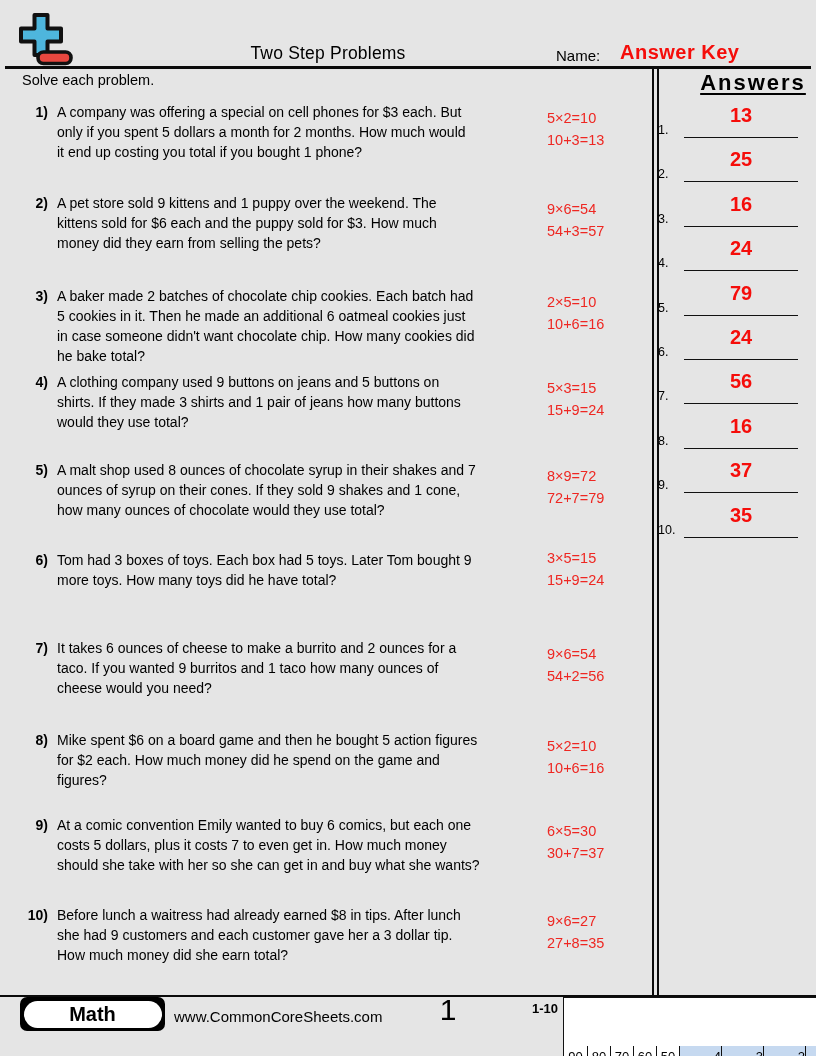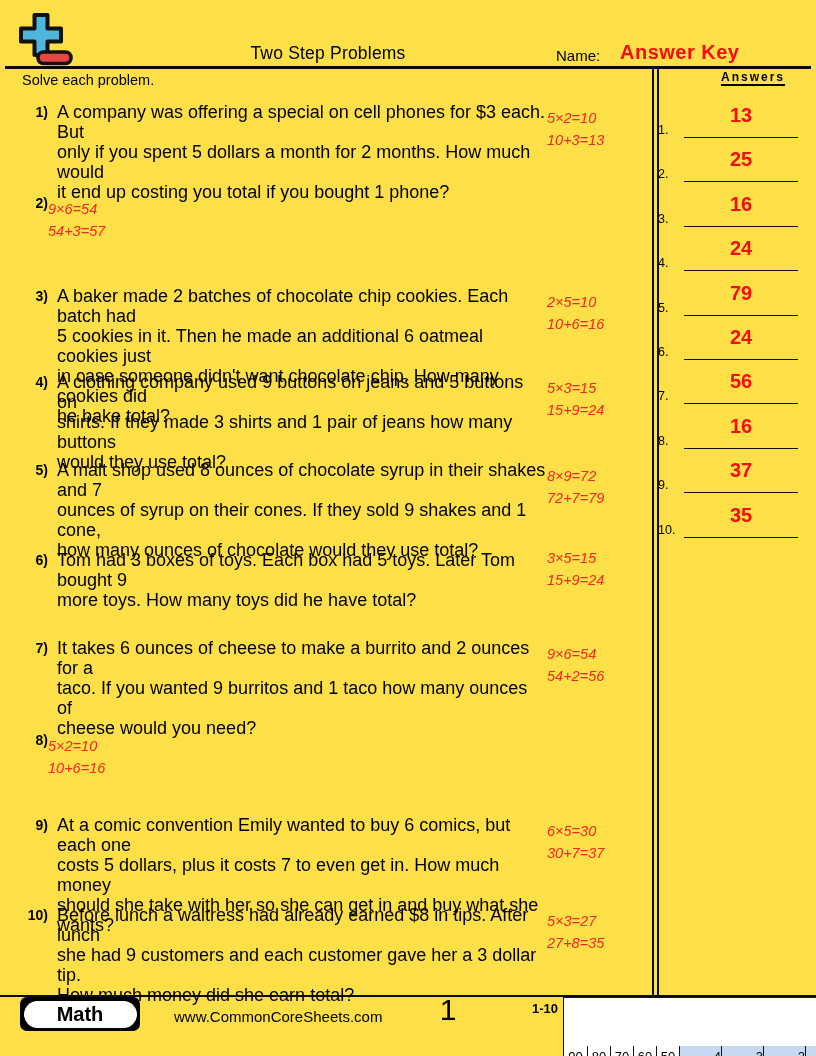--- a/index.html
+++ b/index.html
@@ -4,46 +4,46 @@
 <style>
   :root{
     --accent_red:#f50d0a;
     --work_red:#ee2722;
     --logo_blue:#4eb6dd;
     --logo_red:#e8473f;
     --score_highlight_blue:#c6d9f0;
   }
   *{box-sizing:border-box;margin:0;padding:0;}
   body{background:#888;font-family:"Liberation Sans","DejaVu Sans",sans-serif;color:#000;}
-  .page{position:relative;width:816px;height:1056px;background:#fde047;margin:0 auto;overflow:hidden;}
+  .page{position:relative;width:816px;height:1056px;background:#e5e5e5;margin:0 auto;overflow:hidden;}
 
   
   .logo{position:absolute;left:13px;top:12px;}
   .sheet-title{position:absolute;left:0;top:43px;width:656px;text-align:center;font-size:17.5px;letter-spacing:.2px;}
   .name-label{position:absolute;left:556px;top:47px;font-size:15px;}
   .name-value{position:absolute;left:620px;top:41px;width:196px;font-size:20px;font-weight:bold;color:var(--accent_red);letter-spacing:.5px;}
   .header-rule{position:absolute;left:5px;top:66px;width:806px;height:3px;background:#0b0b0b;}
   .instructions{position:absolute;left:22px;top:72px;font-size:14.5px;font-weight:normal;}
 
   
   .divider{position:absolute;left:652px;top:66px;width:7px;height:929px;border-left:2px solid #0b0b0b;border-right:2px solid #0b0b0b;}
-  .answers-title{position:absolute;left:660px;top:70px;width:152px;text-align:center;font-size:12px;font-weight:bold;letter-spacing:2px;text-decoration:underline;text-decoration-thickness:2px;text-underline-offset:3px;padding-left:34px;}
+  .answers-title{position:absolute;left:660px;top:70px;width:152px;text-align:center;font-size:22px;font-weight:bold;letter-spacing:2px;text-decoration:underline;text-decoration-thickness:2px;text-underline-offset:3px;padding-left:34px;}
   .answer-row{position:absolute;left:656px;width:146px;height:34px;}
   .answer-row .anum{position:absolute;left:2px;bottom:1px;width:24px;font-size:12.5px;}
   .answer-row .aval{position:absolute;left:28px;bottom:0;width:114px;border-bottom:1.8px solid #111;text-align:center;font-size:20px;font-weight:bold;color:var(--accent_red);padding-bottom:10px;}
 
   
   .problem{position:absolute;left:20px;display:flex;align-items:flex-start;}
   .pnum{width:28px;text-align:right;font-weight:bold;font-size:14px;line-height:20px;flex:none;}
-  .ptext{margin-left:9px;width:490px;font-size:18px;line-height:20px;white-space:pre-line;flex:none;}
-  .pwork{margin-left:0;width:98px;font-size:14.5px;line-height:22px;color:var(--work_red);margin-top:5px;flex:none;font-style:italic;}
+  .ptext{margin-left:9px;width:490px;font-size:14px;line-height:20px;white-space:pre-line;flex:none;}
+  .pwork{margin-left:0;width:98px;font-size:14.5px;line-height:22px;color:var(--work_red);margin-top:5px;flex:none;}
 
   
   .footer-rule{position:absolute;left:0;top:995px;width:816px;height:2px;background:#0b0b0b;}
-  .subject-badge{position:absolute;left:20px;top:997px;width:120px;height:34px;background:#000;border-radius:7px;padding:3.5px;}
+  .subject-badge{position:absolute;left:20px;top:997px;width:145px;height:34px;background:#000;border-radius:7px;padding:3.5px;}
   .subject-pill{width:100%;height:100%;background:#fff;border-radius:14px;display:flex;align-items:center;justify-content:center;font-size:20px;font-weight:bold;}
   .website{position:absolute;left:174px;top:1008px;font-size:15px;}
   .page-number{position:absolute;left:428px;top:993px;width:40px;text-align:center;font-size:30px;}
   .score-range{position:absolute;left:522px;top:1001px;width:36px;text-align:right;font-size:13px;font-weight:bold;}
   .score-table{position:absolute;left:563px;top:997px;display:flex;border:1.5px solid #111;background:#fff;}
   .score-cell{width:23px;height:20px;display:flex;align-items:center;justify-content:center;font-size:13px;border-left:1.5px solid #111;margin-top:48px;}
   .score-cell:first-child{border-left:none;}
   .score-cell.hl{background:var(--score_highlight_blue);padding-left:41px;}
 </style>
 </head>
@@ -112,20 +112,23 @@
     <div class="ptext">A company was offering a special on cell phones for $3 each. But
 only if you spent 5 dollars a month for 2 months. How much would
 it end up costing you total if you bought 1 phone?</div>
     <div class="pwork">
       <div>5×2=10</div>
       <div>10+3=13</div>
     </div>
   </div>
   <div class="problem" style="top:193px">
     <div class="pnum">2)</div>
+    <div class="ptext">A pet store sold 9 kittens and 1 puppy over the weekend. The
+kittens sold for $6 each and the puppy sold for $3. How much
+money did they earn from selling the pets?</div>
     <div class="pwork">
       <div>9×6=54</div>
       <div>54+3=57</div>
     </div>
   </div>
   <div class="problem" style="top:286px">
     <div class="pnum">3)</div>
     <div class="ptext">A baker made 2 batches of chocolate chip cookies. Each batch had
 5 cookies in it. Then he made an additional 6 oatmeal cookies just
 in case someone didn't want chocolate chip. How many cookies did
@@ -169,20 +172,23 @@
     <div class="ptext">It takes 6 ounces of cheese to make a burrito and 2 ounces for a
 taco. If you wanted 9 burritos and 1 taco how many ounces of
 cheese would you need?</div>
     <div class="pwork">
       <div>9×6=54</div>
       <div>54+2=56</div>
     </div>
   </div>
   <div class="problem" style="top:730px">
     <div class="pnum">8)</div>
+    <div class="ptext">Mike spent $6 on a board game and then he bought 5 action figures
+for $2 each. How much money did he spend on the game and
+figures?</div>
     <div class="pwork">
       <div>5×2=10</div>
       <div>10+6=16</div>
     </div>
   </div>
   <div class="problem" style="top:815px">
     <div class="pnum">9)</div>
     <div class="ptext">At a comic convention Emily wanted to buy 6 comics, but each one
 costs 5 dollars, plus it costs 7 to even get in. How much money
 should she take with her so she can get in and buy what she wants?</div>
@@ -190,21 +196,21 @@
       <div>6×5=30</div>
       <div>30+7=37</div>
     </div>
   </div>
   <div class="problem" style="top:905px">
     <div class="pnum">10)</div>
     <div class="ptext">Before lunch a waitress had already earned $8 in tips. After lunch
 she had 9 customers and each customer gave her a 3 dollar tip.
 How much money did she earn total?</div>
     <div class="pwork">
-      <div>5×3=27</div>
+      <div>9×6=27</div>
       <div>27+8=35</div>
     </div>
   </div>
 
   <div class="footer-rule"></div>
   <div class="subject-badge">
     <div class="subject-pill">Math</div>
   </div>
   <div class="website">www.CommonCoreSheets.com</div>
   <div class="page-number">1</div>

